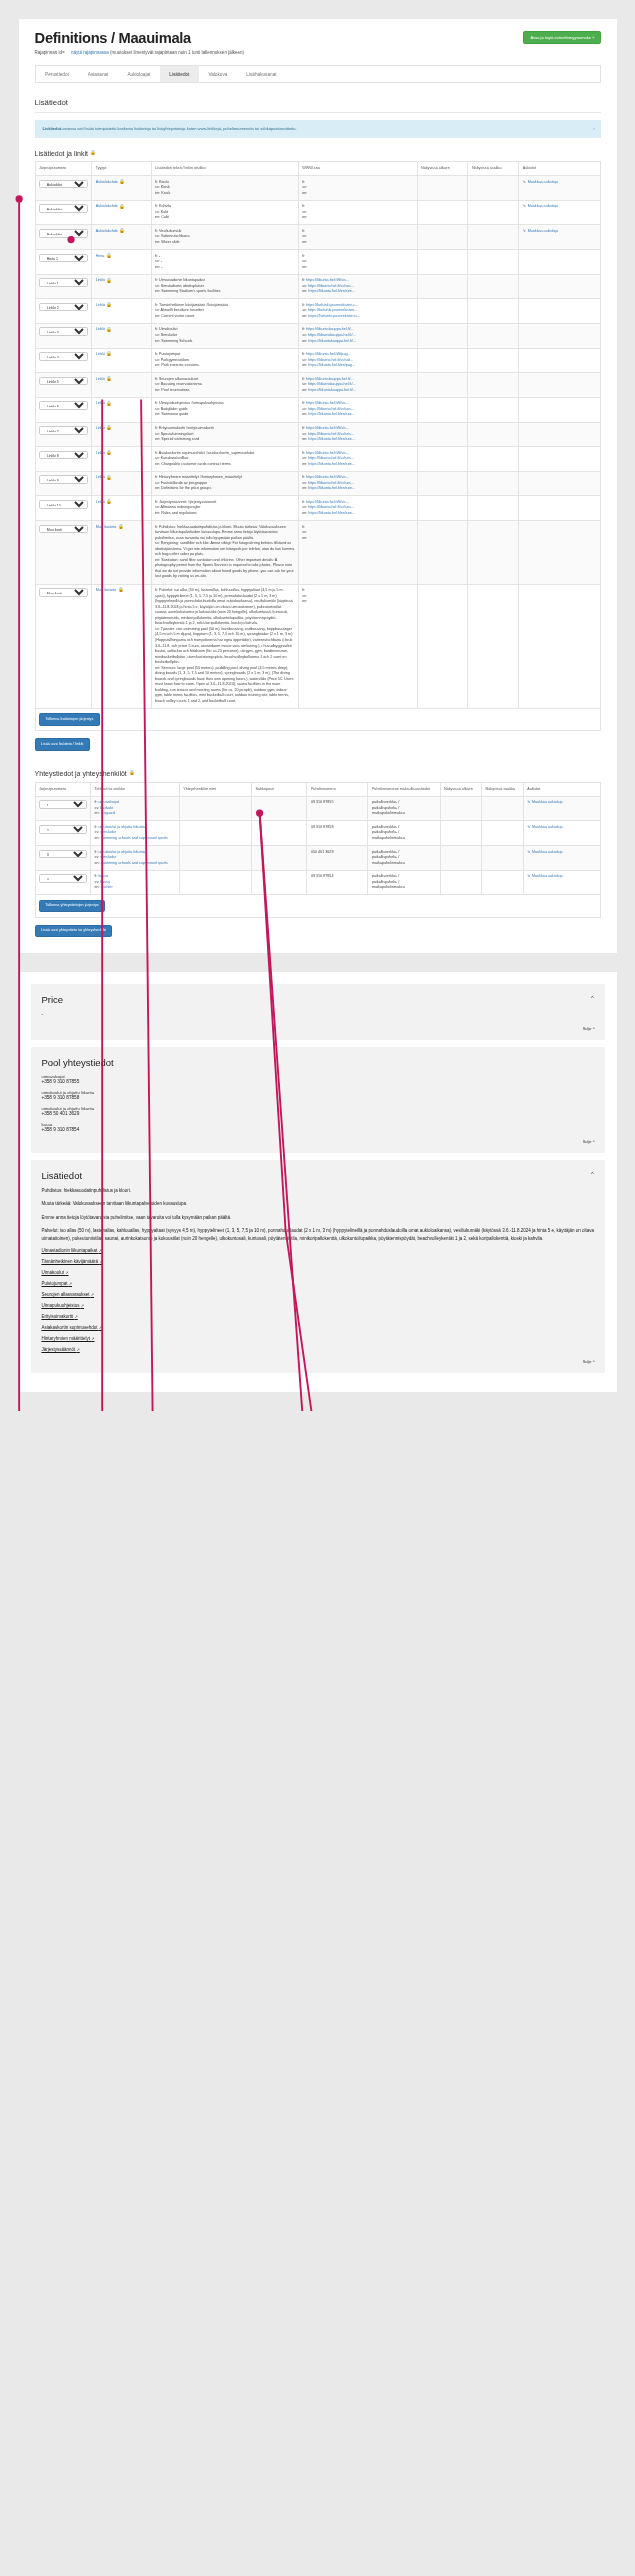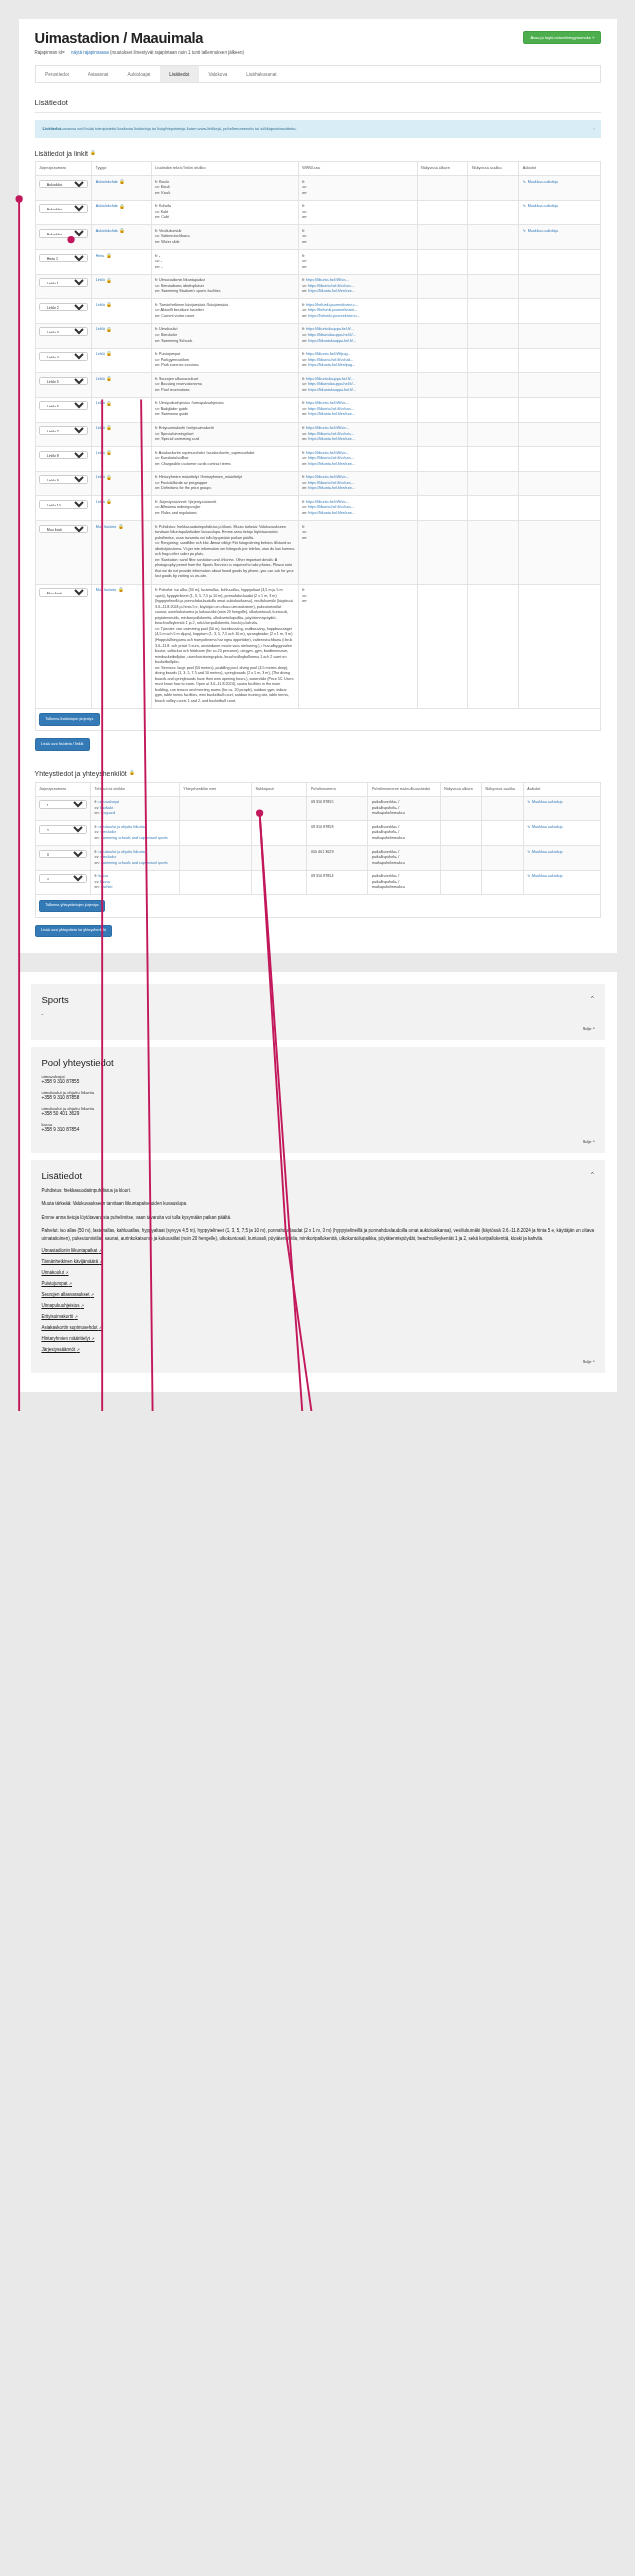--- a/index.html
+++ b/index.html
@@ -95,21 +95,21 @@
 </style>
 </head>
 <body>
 
 <div class="page">
 
   <div class="admin-card">
 
     <div class="title-row">
       <div>
-        <h1 class="page-title">Uimastadion / Maauimala</h1>
+        <h1 class="page-title">Definitions / Maauimala</h1>
         <div class="subline">
           <span>Rajapinnan id=</span>
           &nbsp;&nbsp;&nbsp;
           <a href="#">näytä rajapinnassa</a>
           <span>(muutokset ilmestyvät rajapintaan noin 1 tunti tallennuksen jälkeen)</span>
         </div>
       </div>
       <button class="btn-green">Avaa ja täytä esteettömyysiomake »</button>
     </div>
 
@@ -633,21 +633,21 @@
     <div class="btn-spacer">
       <button class="btn-blue">Lisää uusi yhteystieto tai yhteyshenkilö</button>
     </div>
 
   </div>
 
   <div class="preview">
 
     <div class="pv-panel">
       <div class="pv-chev">^</div>
-      <h3 class="pv-h">Sports</h3>
+      <h3 class="pv-h">Price</h3>
       <div class="pv-body">
         <p>-</p>
       </div>
       <div class="pv-sulje">
         <span>Sulje</span> ^
       </div>
     </div>
 
     <div class="pv-panel">
       <h3 class="pv-h">Pool yhteystiedot</h3>

